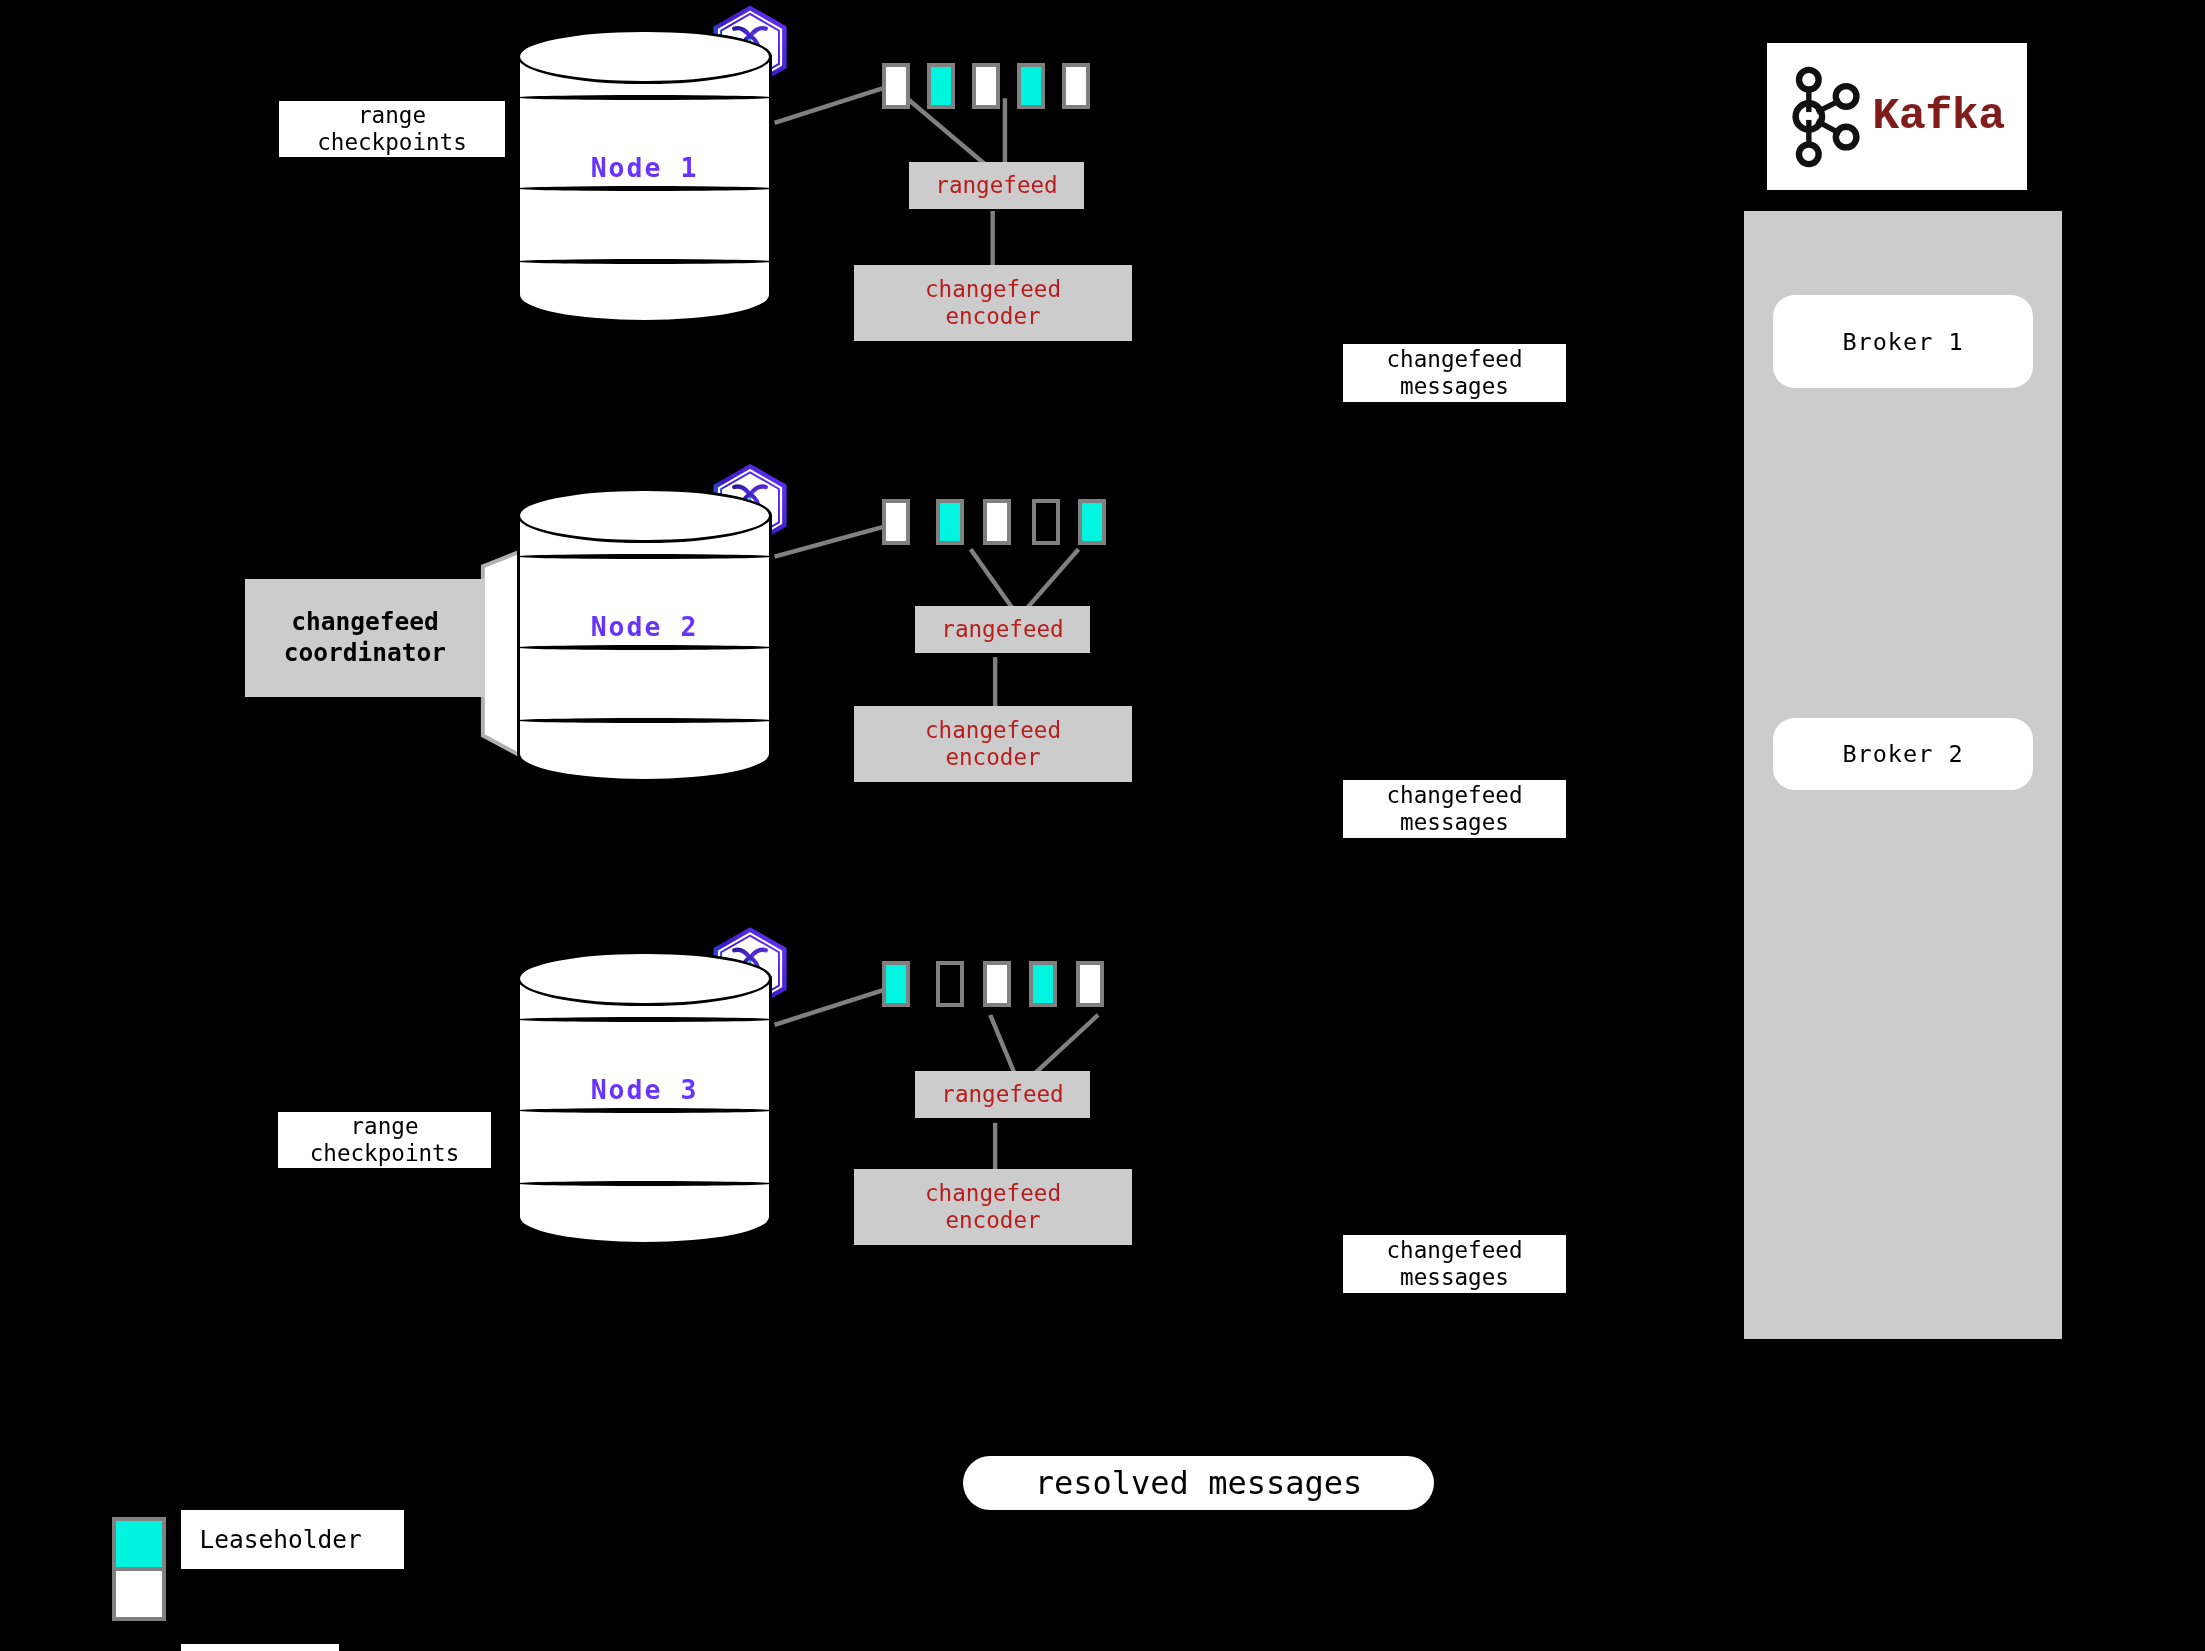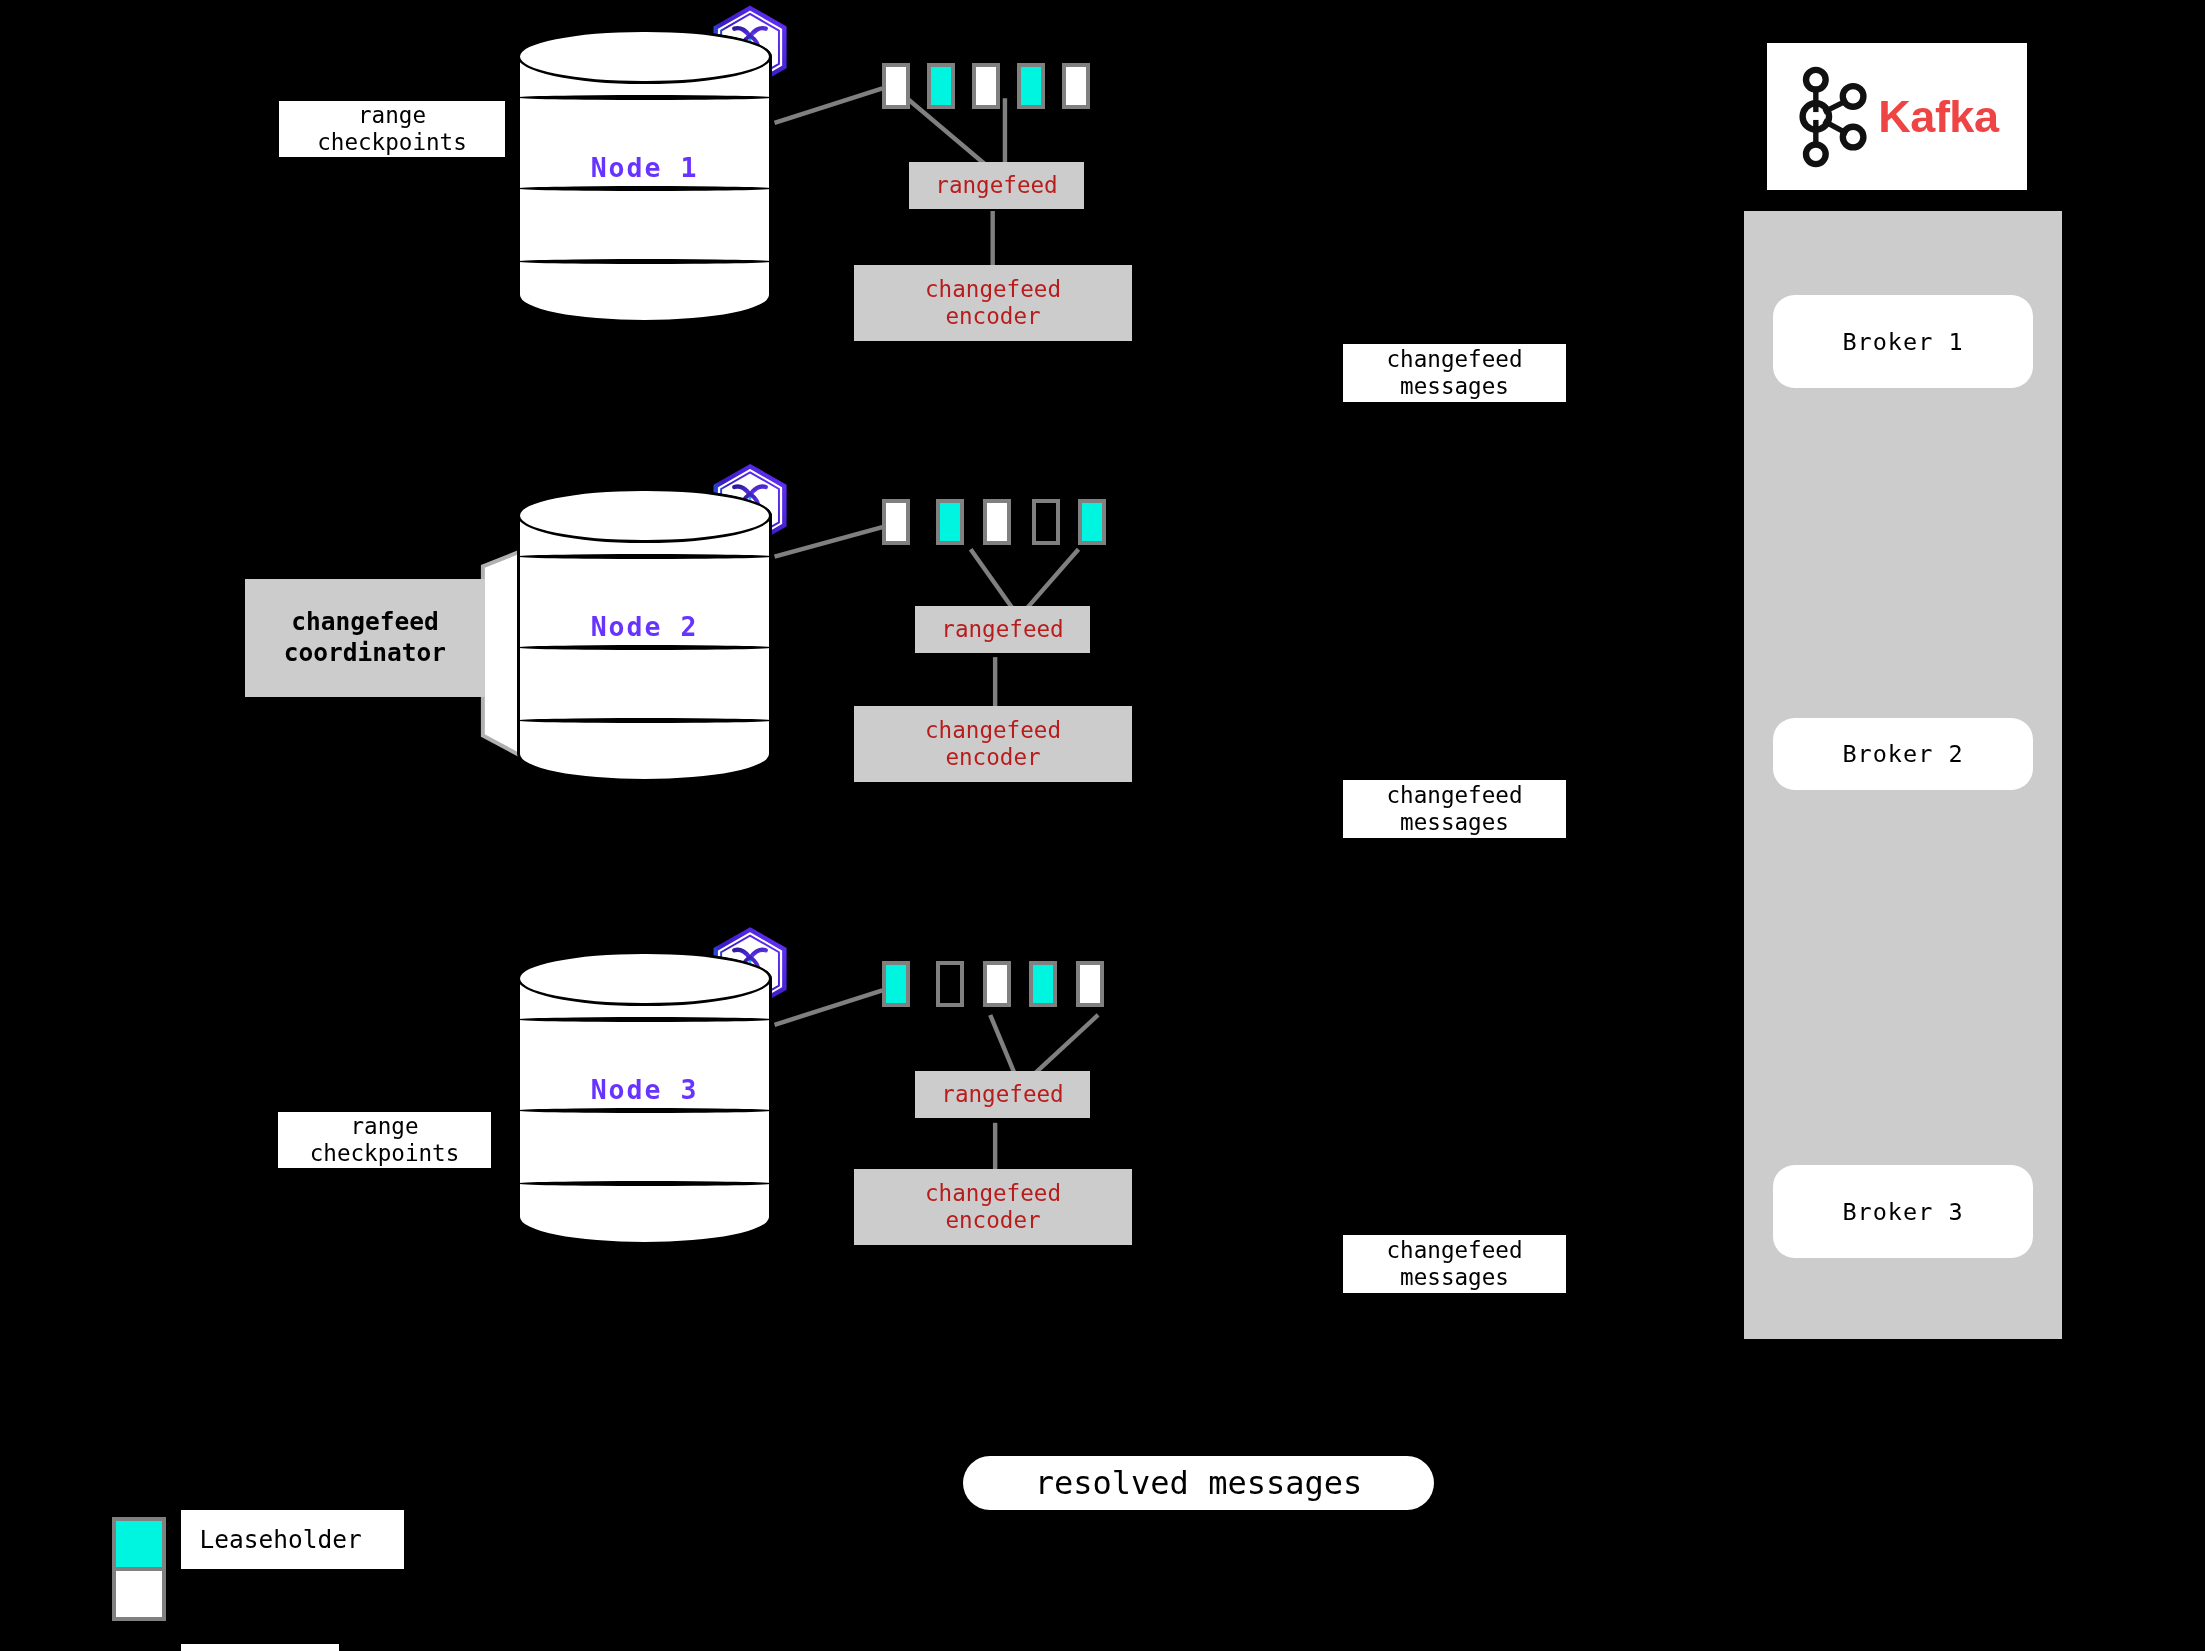--- a/index.html
+++ b/index.html
@@ -75,22 +75,22 @@
     border-radius:21.6px;
     display:flex;align-items:center;justify-content:center;
     font-family:"DejaVu Sans Mono","Liberation Mono",monospace;
     font-size:23.5px;letter-spacing:1px;
   }
   #kafka-logo{
     position:absolute;background:#ffffff;
     display:flex;align-items:center;justify-content:center;gap:8.8px;
   }
   #kafka-logo .kname{
-    font-family:Liberation Sans, sans-serif;
-    font-weight:bold;font-size:45px;color:#ef4444;letter-spacing:-0.5px;
+    font-family:Liberation Mono, monospace;
+    font-weight:bold;font-size:45px;color:#7f1d1d;letter-spacing:-0.5px;
   }
 
   
   #resolved-pill{
     position:absolute;background:#ffffff;color:#000;
     border-radius:98px;
     display:flex;align-items:center;justify-content:center;
     font-family:"DejaVu Sans Mono","Liberation Mono",monospace;
     font-size:32px;
   }
@@ -287,21 +287,20 @@
       <circle cx="40" cy="182" r="20" fill="none" stroke="#111" stroke-width="13"></circle>
       <circle cx="116" cy="64" r="21" fill="none" stroke="#111" stroke-width="13"></circle>
       <circle cx="116" cy="147" r="21" fill="none" stroke="#111" stroke-width="13"></circle>
     </svg>
     <span class="kname">Kafka</span>
   </div>
 
   <div id="kafka-panel" style="left:1744px;top:211px;width:318px;height:1128px;">
     <div class="broker" style="left:29px;top:84px;width:260px;height:93px;">Broker 1</div>
     <div class="broker" style="left:29px;top:507px;width:260px;height:72px;">Broker 2</div>
-    <div class="broker" style="left:29px;top:954px;width:260px;height:93px;">Broker 3</div>
   </div>
 
   <div id="resolved-pill" style="left:963px;top:1456px;width:471px;height:54px;">resolved messages</div>
 
   <div class="abs" style="left:0;top:0;">
     <div class="legend-swatch leaseholder" style="left:112px;top:1517px;background:#00f5e0;"></div>
     <div class="legend-label" style="left:181px;top:1510px;width:223px;height:59px;">Leaseholder</div>
 
     <div class="legend-swatch replica" style="left:112px;top:1567px;background:#ffffff;"></div>
     <div class="legend-label" style="left:181px;top:1644px;width:158px;height:59px;">Replica</div>

